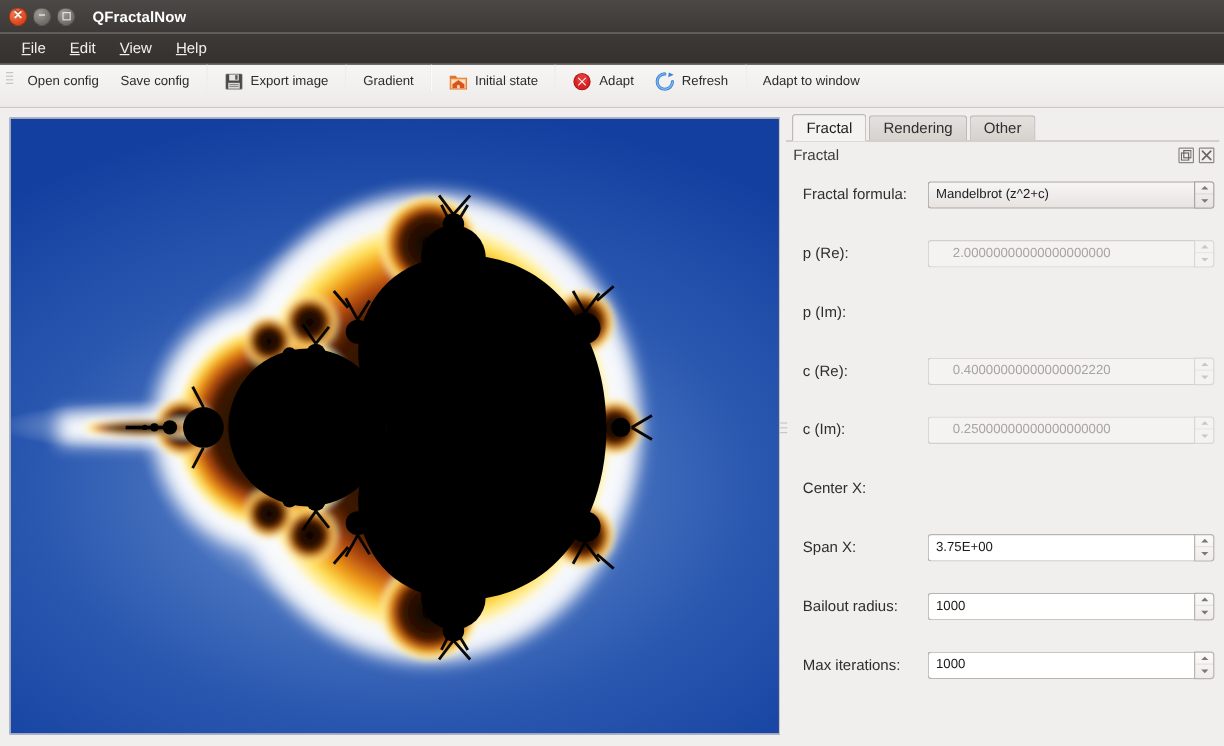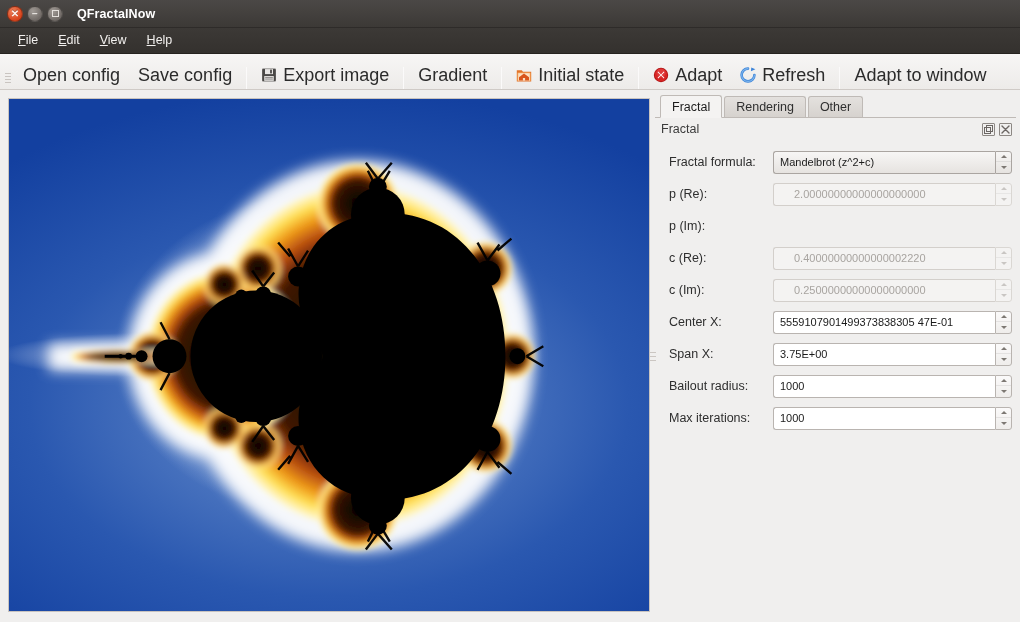--- a/index.html
+++ b/index.html
@@ -62,23 +62,23 @@
     color: #f2f0ee; font-size: 12.5px;
     cursor: default; white-space: nowrap;
   }
   .menuitem .mn { text-decoration: underline; }
 
   
   .toolbar {
     height: 36px; flex: 0 0 36px;
     background: linear-gradient(to bottom, #f7f6f5 0%, #edebe9 100%);
     border-bottom: 1px solid #cfcac6;
-    display: flex; align-items: flex-end;
+    display: flex; align-items: flex-start;
     padding-left: 3px;
-    font-size: 18px; color: #2b2b2b;
+    font-size: 11px; color: #2b2b2b;
   }
   .tb-grip {
     width: 9px; height: 22px; margin-right: 2px;
     display: flex; flex-direction: column; justify-content: center;
     align-items: center; gap: 2px;
   }
   .tb-grip i { display: block; width: 6px; height: 1px; background: #c9c4c0; }
   .tb-btn {
     display: flex; align-items: center; gap: 6px;
     height: 28px; padding: 0 9px; border-radius: 3px;
@@ -170,21 +170,21 @@
   .dockbtn {
     width: 13px; height: 13px; margin-left: 4px;
     border: 1px solid #8d8884; border-radius: 1px;
     display: flex; align-items: center; justify-content: center;
     background: #f0efee; cursor: default;
   }
   .dockbtn svg { display: block; }
 
   .form {
     flex: 1 1 auto; padding: 6px 4px 0 14px;
-    display: flex; flex-direction: column; gap: 0;
+    display: flex; flex-direction: column; gap: 17px;
     overflow: hidden;
   }
   .row {
     display: flex; align-items: center;
     height: 32px; flex: 0 0 32px;
   }
   .row .lbl {
     width: 104px; flex: 0 0 104px;
     font-size: 12.5px; color: #2e2e2e;
     white-space: nowrap;
@@ -535,31 +535,20 @@
                 </div>
               <div class="half">
                   <span class="arw dn"></span>
                 </div>
             </div>
           </div>
         </div>
 
         <div class="row">
           <div class="lbl">Center X:</div>
-          <div class="ctl">
-            <div class="field">5559107901499373838305 47E-01</div>
-            <div class="spin">
-              <div class="half">
-                  <span class="arw up"></span>
-                </div>
-              <div class="half">
-                  <span class="arw dn"></span>
-                </div>
-            </div>
-          </div>
         </div>
 
 
         <div class="row">
           <div class="lbl">Span X:</div>
           <div class="ctl">
             <div class="field">3.75E+00</div>
             <div class="spin">
               <div class="half">
                   <span class="arw up"></span>

